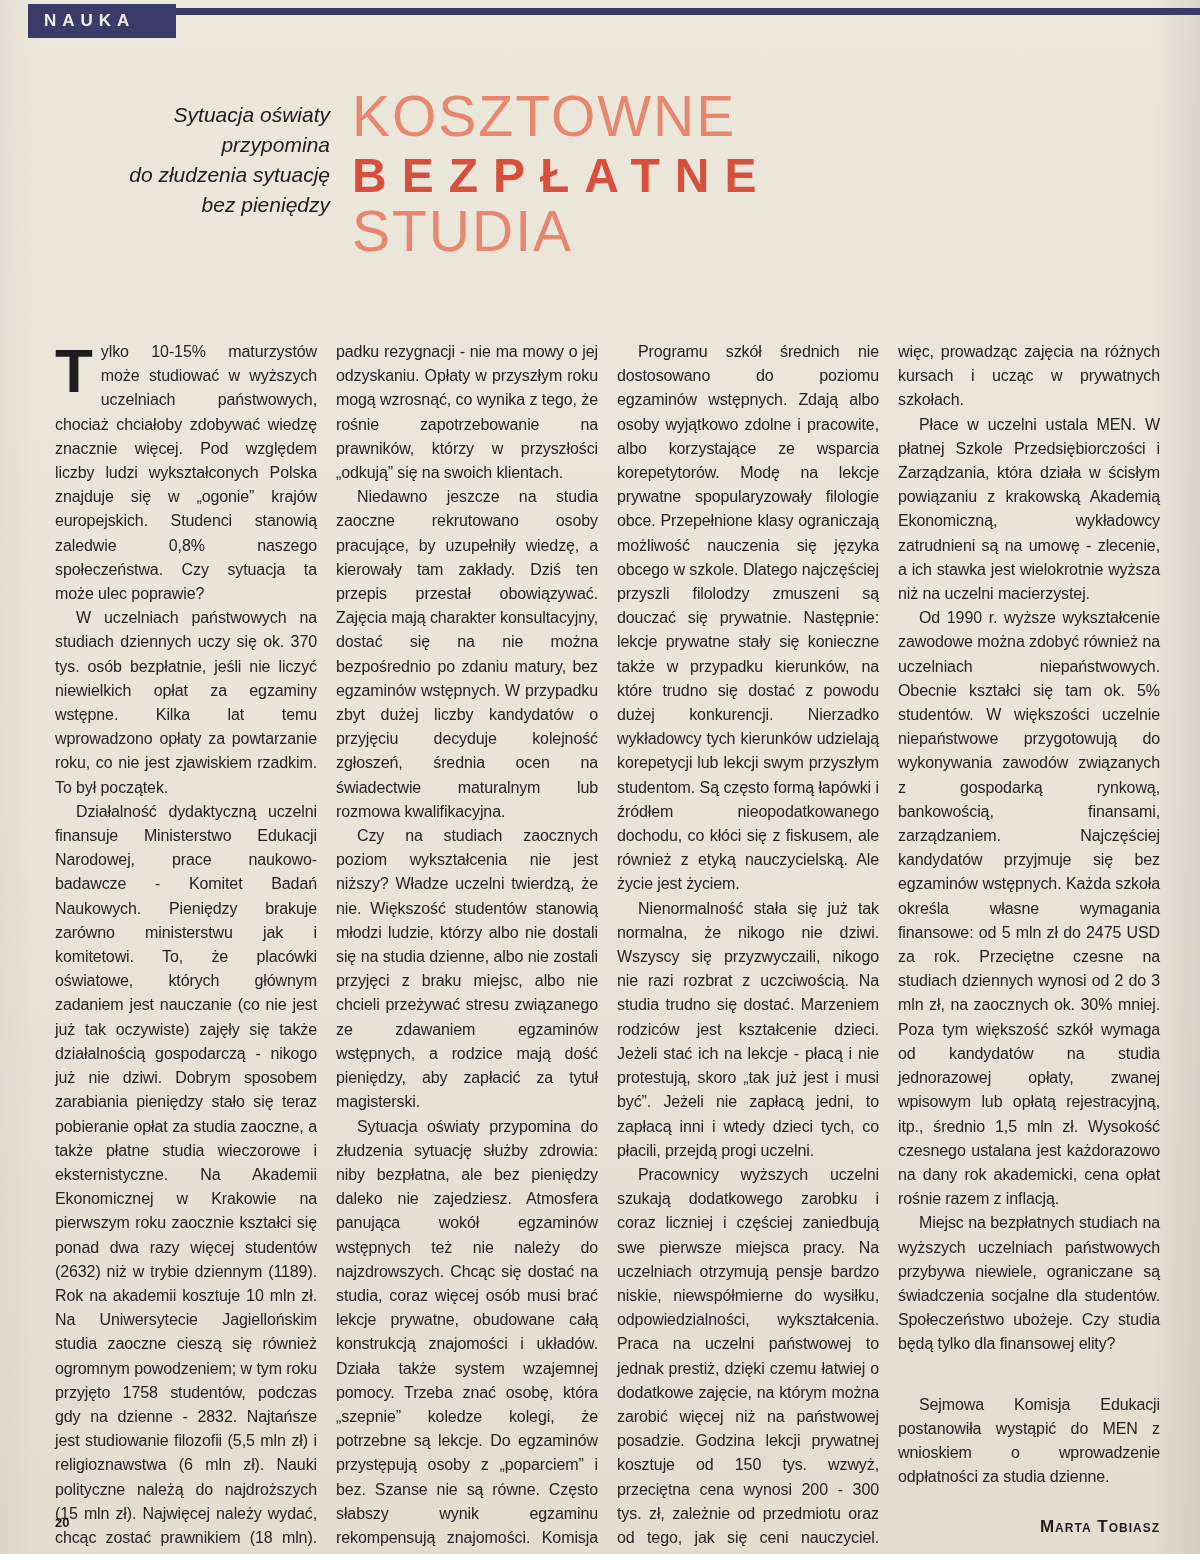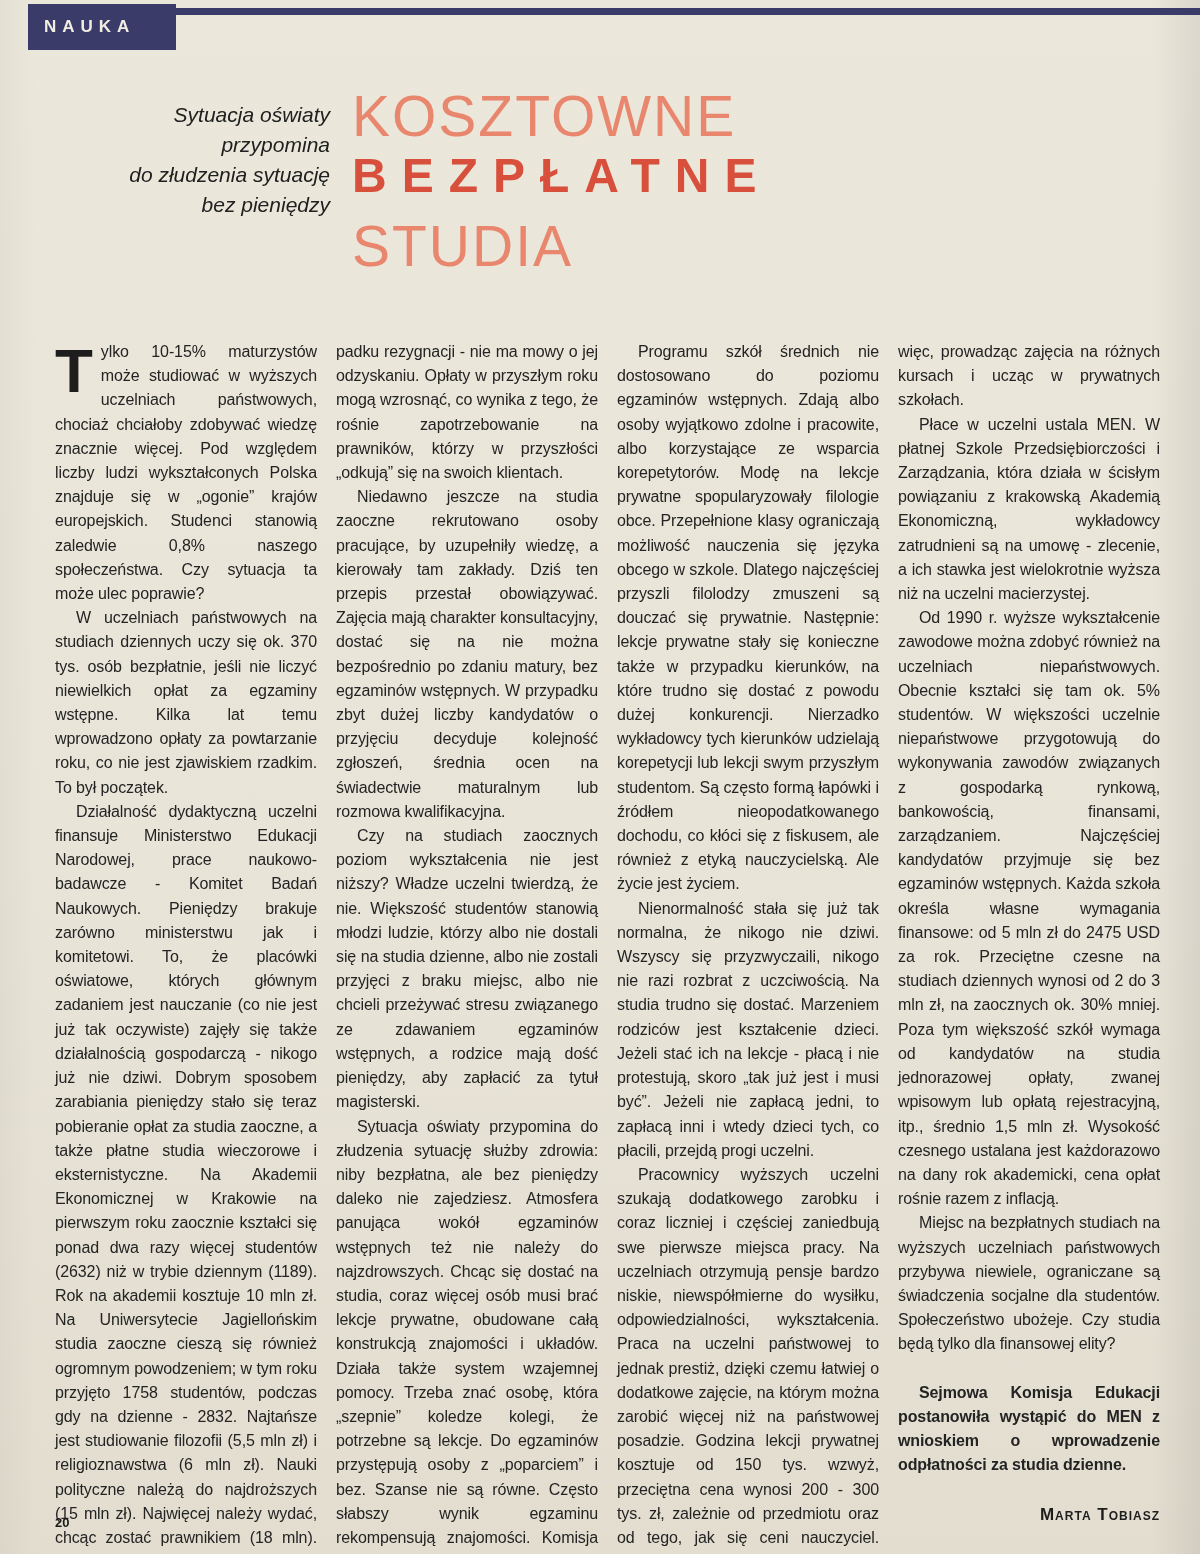--- a/index.html
+++ b/index.html
@@ -7,53 +7,53 @@
     width: 1200px; height: 1554px; position: relative; overflow: hidden;
     background: linear-gradient(180deg, #ebe7db 0%, #e8e4d8 55%, #e2ddcf 100%);
     font-family: "Liberation Sans", "DejaVu Sans", sans-serif;
     color: #1d1d1d;
   }
   .edge-shade {
     position: absolute; inset: 0; pointer-events: none;
     background: linear-gradient(90deg, rgba(0,0,0,0.03) 0, transparent 3%, transparent 96%, rgba(0,0,0,0.07) 100%);
   }
   .section-tag {
-    position: absolute; left: 28px; top: 4px; width: 148px; height: 46px;
+    position: absolute; left: 28px; top: 4px; width: 148px; height: 34px;
     background: #3b3b6a; color: #f0ede3;
     font-size: 17px; font-weight: bold; letter-spacing: 6px;
     display: flex; align-items: center; padding-left: 16px; box-sizing: border-box;
   }
   .top-rule {
     position: absolute; left: 176px; right: 0; top: 8px; height: 7px; background: #3b3b6a;
   }
   .kicker {
     position: absolute; left: 58px; top: 100px; width: 272px;
     text-align: right; font-style: italic; font-weight: normal;
     font-size: 21px; line-height: 30px; color: #202020;
   }
   .title { position: absolute; left: 352px; top: 88px; }
   .title-1, .title-3 {
     display: block; font-size: 57px; line-height: 56px; font-weight: 400;
     letter-spacing: 2px; color: #e8876e;
   }
   .title-2 {
     display: block; font-size: 48px; line-height: 52px; font-weight: bold;
-    letter-spacing: 15px; color: #d8503c; margin: 6px 0 16px;
+    letter-spacing: 15px; color: #d8503c; margin: 6px 0 1px;
   }
   .columns {
     position: absolute; left: 55px; top: 340px; width: 1105px;
     display: flex; gap: 19px;
   }
   .col {
     flex: 1 1 0; min-width: 0; text-align: justify;
     font-size: 16px; line-height: 24.2px; letter-spacing: -0.1px; color: #232323;
   }
   .col p { margin: 0; text-indent: 21px; }
   .col p.lead, .col p.continued { text-indent: 0; }
-  .col p.bold { font-weight: bold; margin-top: 24px; }
+  .col p.bold { font-weight: normal; margin-top: 36px; }
   .dropcap {
     float: left; font-size: 62px; line-height: 50px;
     padding: 6px 8px 0 0; font-weight: bold; color: #1d1d1d;
   }
   .author {
     margin-top: 26px; text-align: right;
     font-variant: small-caps; font-weight: 600; font-size: 17px;
     letter-spacing: 1px; color: #1d1d1d;
   }
   .page-number {

